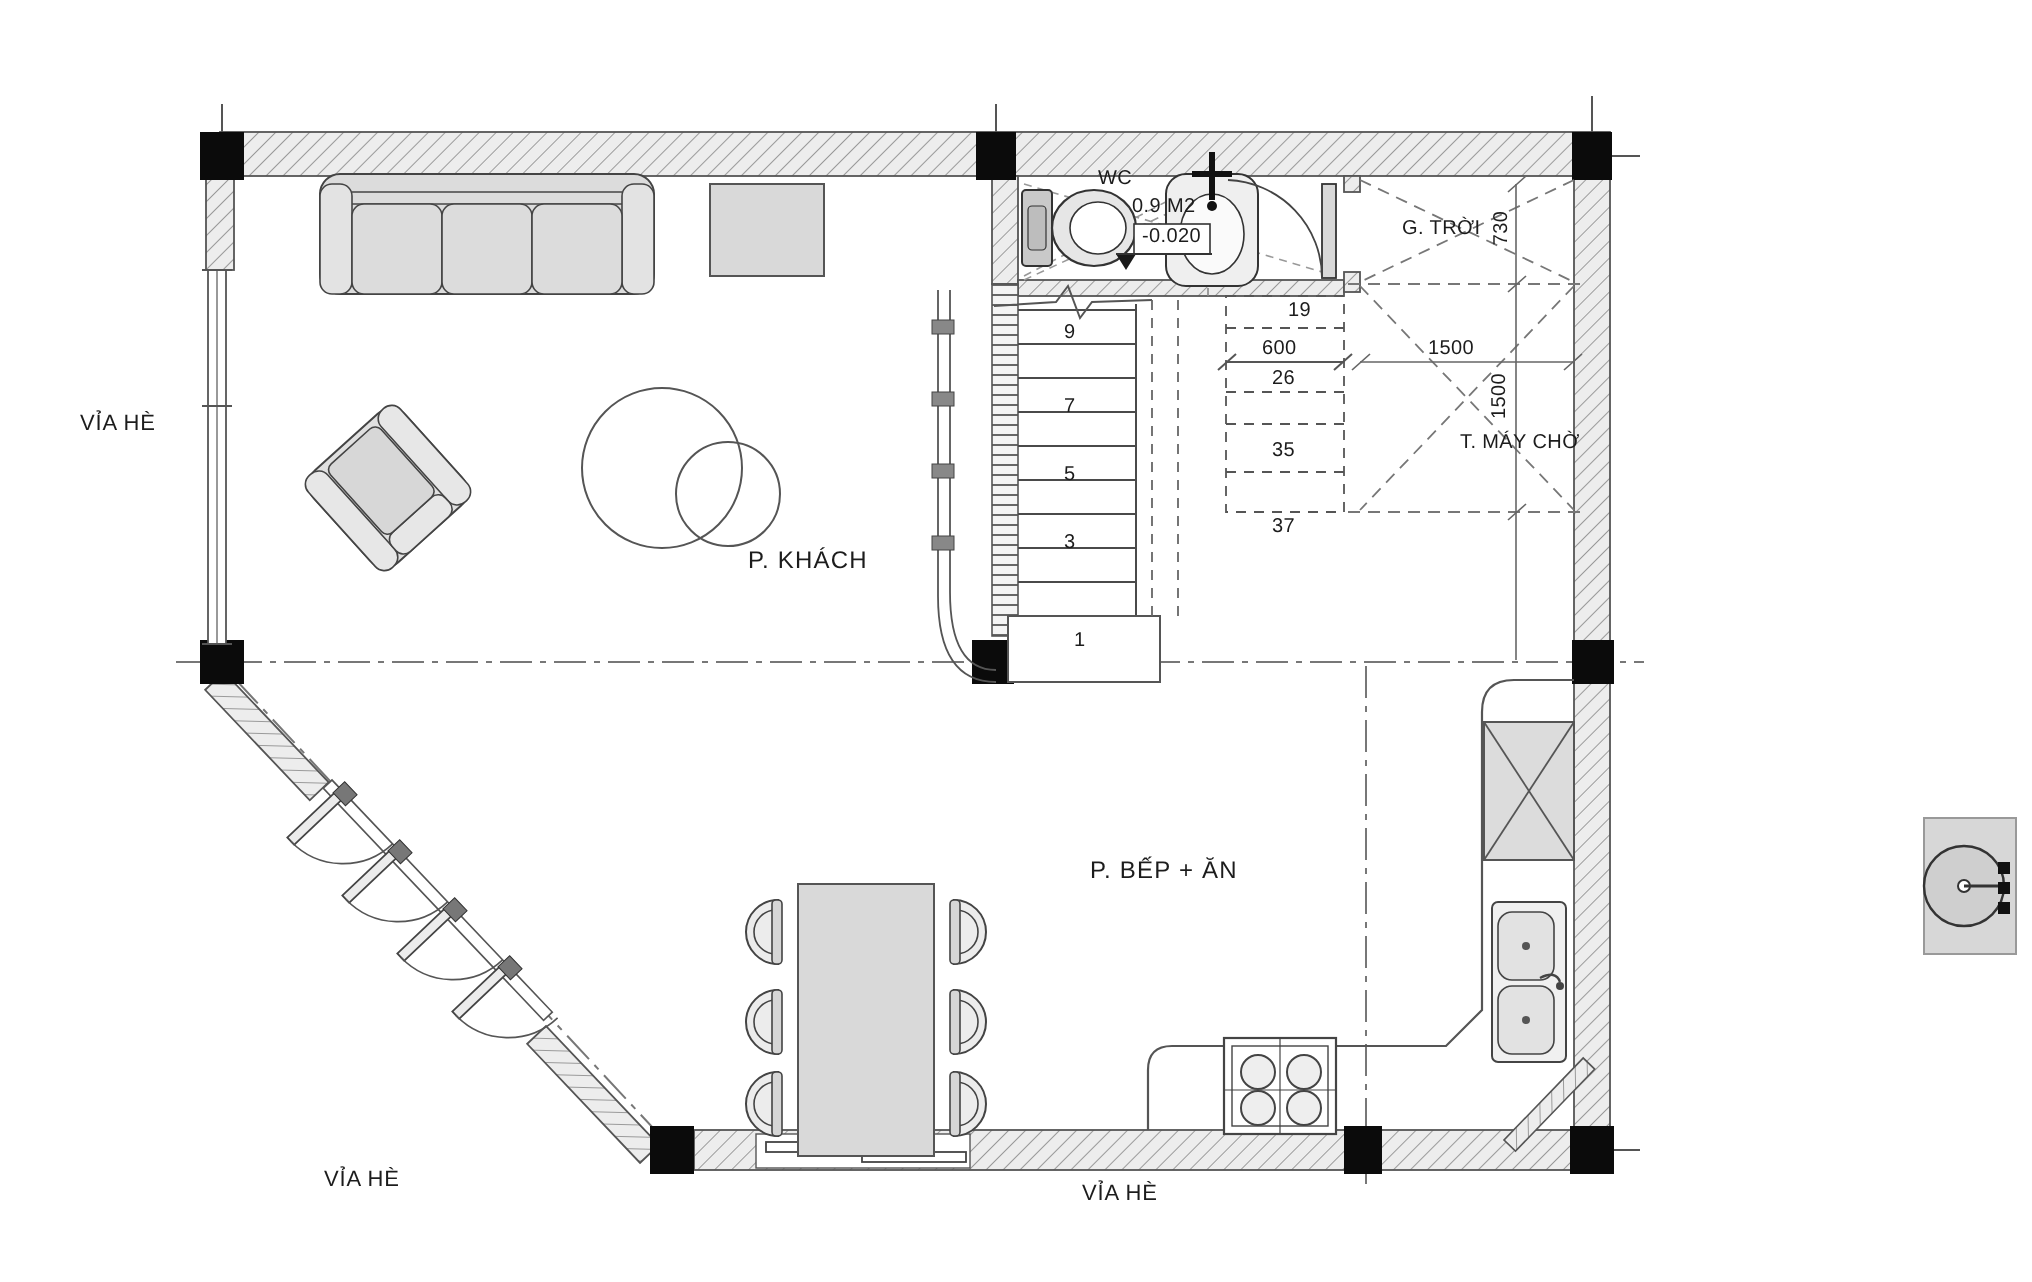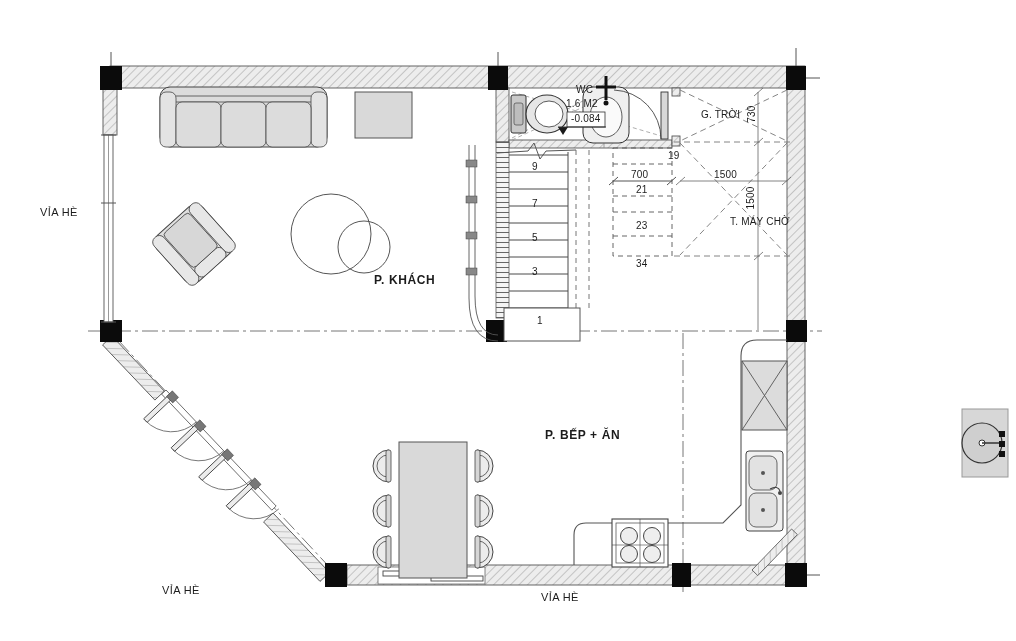--- a/index.html
+++ b/index.html
@@ -1,20 +1,20 @@
 <!DOCTYPE html>
 <html><head>
 <meta charset="utf-8">
 <style>
   html,body{margin:0;padding:0;background:#ffffff;}
   .plan{position:relative;width:1016px;height:641px;background:#fff;overflow:hidden;
         font-family:"Liberation Sans", sans-serif;}
   .plan svg{position:absolute;left:0;top:0;}
   .lbl{position:absolute;color:#1c1c1c;font-size:11px;letter-spacing:.4px;white-space:nowrap;}
-  .room{font-size:12px;font-weight:700;letter-spacing:.6px;}
+  .room{font-size:12px;font-weight:400;letter-spacing:.6px;}
   .small{font-size:10px;letter-spacing:.2px;}
   .rot{transform:translate(-50%,-50%) rotate(-90deg);transform-origin:center center;}
 </style>
 </head>
 <body>
 
 <div class="plan">
 
 <svg width="1016" height="641" viewBox="0 0 1016 641">
   <defs>
@@ -301,35 +301,35 @@
     <rect x="999" y="451" width="6" height="6" fill="#111"></rect>
   </g>
 </svg>
 
 <span class="lbl" style="left:40px;top:206px">VỈA HÈ</span>
 <span class="lbl" style="left:162px;top:584px">VỈA HÈ</span>
 <span class="lbl" style="left:541px;top:591px">VỈA HÈ</span>
 <span class="lbl room" style="left:374px;top:273px">P. KHÁCH</span>
 <span class="lbl room" style="left:545px;top:428px">P. BẾP + ĂN</span>
 
-<span class="lbl small" style="left:576px;top:84px">WC</span>
-<span class="lbl small" style="left:566px;top:98px">1.6 M2</span>
-<span class="lbl small" style="left:571px;top:113px">-0.084</span>
+<span class="lbl small" style="left:549px;top:84px">WC</span>
+<span class="lbl small" style="left:566px;top:98px">0.9 M2</span>
+<span class="lbl small" style="left:571px;top:113px">-0.020</span>
 
 <span class="lbl small" style="left:701px;top:109px">G. TRỜI</span>
 <span class="lbl small" style="left:730px;top:216px">T. MÁY CHỜ</span>
 
 <span class="lbl small rot" style="left:751px;top:114px">730</span>
 <span class="lbl small" style="left:714px;top:169px">1500</span>
 <span class="lbl small rot" style="left:750px;top:198px">1500</span>
-<span class="lbl small" style="left:631px;top:169px">700</span>
+<span class="lbl small" style="left:631px;top:169px">600</span>
 
 <span class="lbl small" style="left:532px;top:161px">9</span>
 <span class="lbl small" style="left:532px;top:198px">7</span>
 <span class="lbl small" style="left:532px;top:232px">5</span>
 <span class="lbl small" style="left:532px;top:266px">3</span>
 <span class="lbl small" style="left:537px;top:315px">1</span>
-<span class="lbl small" style="left:668px;top:150px">19</span>
-<span class="lbl small" style="left:636px;top:184px">21</span>
-<span class="lbl small" style="left:636px;top:220px">23</span>
-<span class="lbl small" style="left:636px;top:258px">34</span>
+<span class="lbl small" style="left:644px;top:150px">19</span>
+<span class="lbl small" style="left:636px;top:184px">26</span>
+<span class="lbl small" style="left:636px;top:220px">35</span>
+<span class="lbl small" style="left:636px;top:258px">37</span>
 
 </div>
 
 </body></html>

